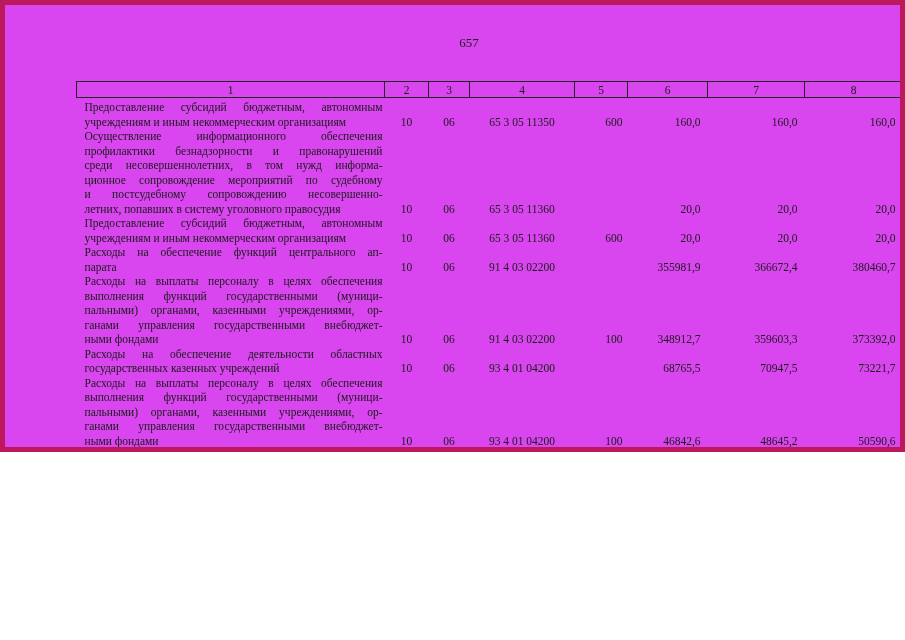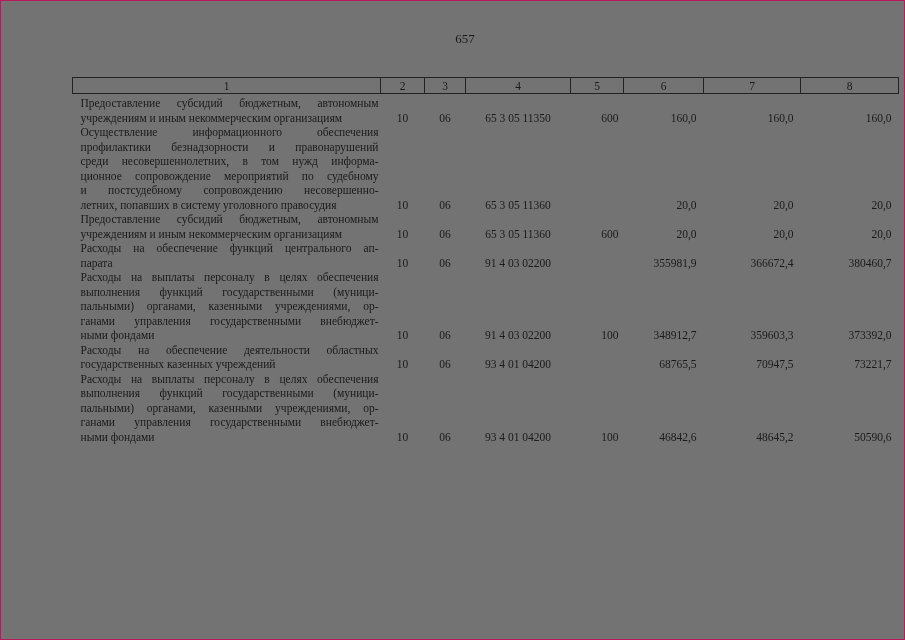--- a/index.html
+++ b/index.html
@@ -1,22 +1,22 @@
 <!DOCTYPE html>
 <html><head>
 <meta charset="utf-8">
 <style>
   * { margin: 0; padding: 0; box-sizing: border-box; }
   html, body { background: #ffffff; }
   .page {
     position: relative;
     width: 905px;
-    height: 640px;
-    background: #737373;
-    border: 1px solid #be185d;
+    height: 452px;
+    background: #d946ef;
+    border: 5px solid #be185d;
     font-family: "Liberation Serif", serif;
     color: #1a1a1a;
     overflow: hidden;
   }
   .page-number {
     position: absolute;
     top: 30px;
     left: 464px;
     transform: translateX(-50%);
     font-size: 13px;

